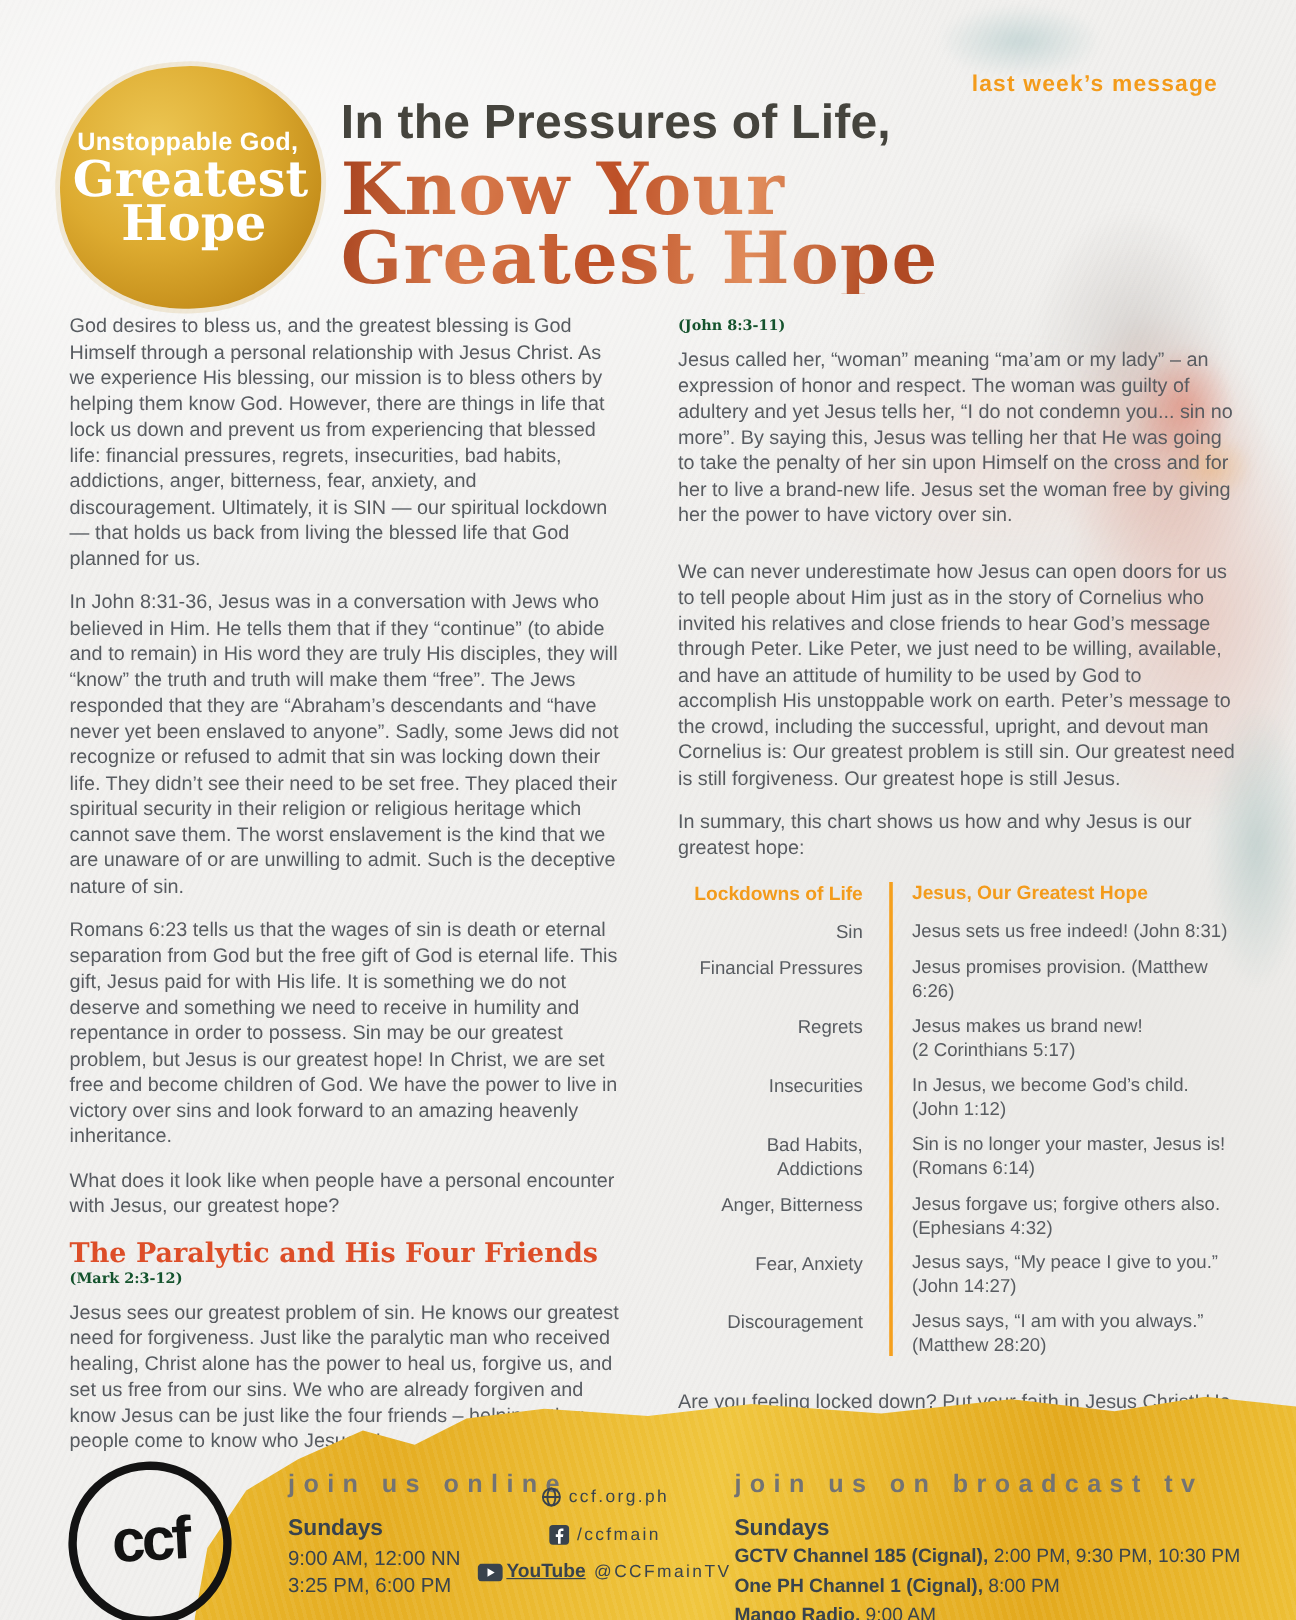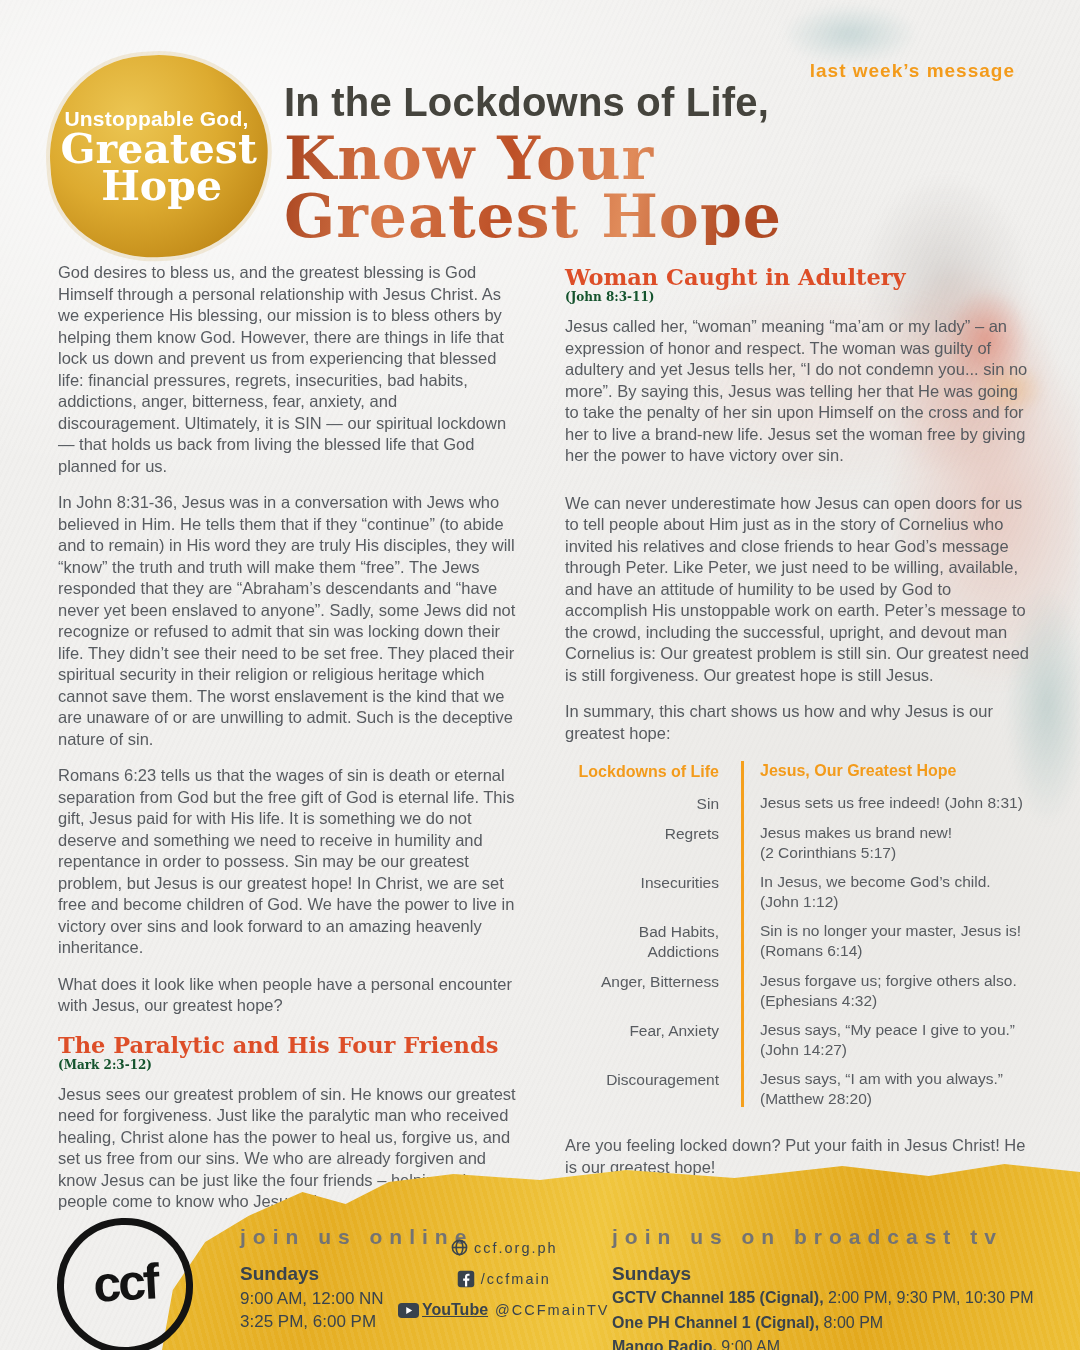--- a/index.html
+++ b/index.html
@@ -119,57 +119,62 @@
 
   <div class="last-week">last week’s message</div>
 
   <div class="logo-badge">
     <div class="logo-l1">Unstoppable God,</div>
     <div class="logo-l2">Greatest</div>
     <div class="logo-l3">Hope</div>
   </div>
 
   <div class="title-block">
-    <div class="title-top">In the Lockdowns of Life,</div>
+    <div class="title-top">In the Pressures of Life,</div>
     <div class="title-main"><span>Know Your</span><br><span>Greatest Hope</span></div>
   </div>
 
   <div class="col col-left">
     <div id="left-paras">
         <p class="para">God desires to bless us, and the greatest blessing is God Himself through a personal relationship with Jesus Christ. As we experience His blessing, our mission is to bless others by helping them know God. However, there are things in life that lock us down and prevent us from experiencing that blessed life: financial pressures, regrets, insecurities, bad habits, addictions, anger, bitterness, fear, anxiety, and discouragement. Ultimately, it is SIN — our spiritual lockdown — that holds us back from living the blessed life that God planned for us.</p>
         <p class="para">In John 8:31-36, Jesus was in a conversation with Jews who believed in Him. He tells them that if they “continue” (to abide and to remain) in His word they are truly His disciples, they will “know” the truth and truth will make them “free”. The Jews responded that they are “Abraham’s descendants and “have never yet been enslaved to anyone”. Sadly, some Jews did not recognize or refused to admit that sin was locking down their life. They didn’t see their need to be set free. They placed their spiritual security in their religion or religious heritage which cannot save them. The worst enslavement is the kind that we are unaware of or are unwilling to admit. Such is the deceptive nature of sin.</p>
         <p class="para">Romans 6:23 tells us that the wages of sin is death or eternal separation from God but the free gift of God is eternal life. This gift, Jesus paid for with His life. It is something we do not deserve and something we need to receive in humility and repentance in order to possess. Sin may be our greatest problem, but Jesus is our greatest hope! In Christ, we are set free and become children of God. We have the power to live in victory over sins and look forward to an amazing heavenly inheritance.</p>
         <p class="para">What does it look like when people have a personal encounter with Jesus, our greatest hope?</p>
       </div>
     <h3 class="sec-title">The Paralytic and His Four Friends</h3>
     <div class="sec-sub">(Mark 2:3-12)</div>
     <p class="para">Jesus sees our greatest problem of sin. He knows our greatest need for forgiveness. Just like the paralytic man who received healing, Christ alone has the power to heal us, forgive us, and set us free from our sins. We who are already forgiven and know Jesus can be just like the four friends – helping other people come to know who Jesus is!</p>
   </div>
 
   <div class="col col-right">
     <section>
-      <h3 class="sec-title" style="margin-top:0">Woman Caught in Adultery</h3>
       <div class="sec-sub">(John 8:3-11)</div>
       <p class="para">Jesus called her, “woman” meaning “ma’am or my lady” – an expression of honor and respect. The woman was guilty of adultery and yet Jesus tells her, “I do not condemn you... sin no more”. By saying this, Jesus was telling her that He was going to take the penalty of her sin upon Himself on the cross and for her to live a brand-new life. Jesus set the woman free by giving her the power to have victory over sin.</p>
     </section>
     <section style="margin-top:26px;">
       <p class="para tight">We can never underestimate how Jesus can open doors for us to tell people about Him just as in the story of Cornelius who invited his relatives and close friends to hear God’s message through Peter. Like Peter, we just need to be willing, available, and have an attitude of humility to be used by God to accomplish His unstoppable work on earth. Peter’s message to the crowd, including the successful, upright, and devout man Cornelius is: Our greatest problem is still sin. Our greatest need is still forgiveness. Our greatest hope is still Jesus.</p>
     </section>
     <p class="para">In summary, this chart shows us how and why Jesus is our greatest hope:</p>
 
     <div class="chart">
       <div class="crow chead">
         <div class="ccell-l">Lockdowns of Life</div>
         <div class="ccell-r">Jesus, Our Greatest Hope</div>
       </div>
       <div id="chart-rows">
           <div class="crow">
             <div class="ccell-l">Sin</div>
             <div class="ccell-r">
               <div>Jesus sets us free indeed! (John 8:31)</div>
+            </div>
+          </div>
+          <div class="crow">
+            <div class="ccell-l">Financial Pressures</div>
+            <div class="ccell-r">
+              <div>Jesus promises provision. (Matthew 6:26)</div>
             </div>
           </div>
           <div class="crow">
             <div class="ccell-l">Regrets</div>
             <div class="ccell-r">
               <div>Jesus makes us brand new!</div>
               <div>(2 Corinthians 5:17)</div>
             </div>
           </div>
           <div class="crow">

